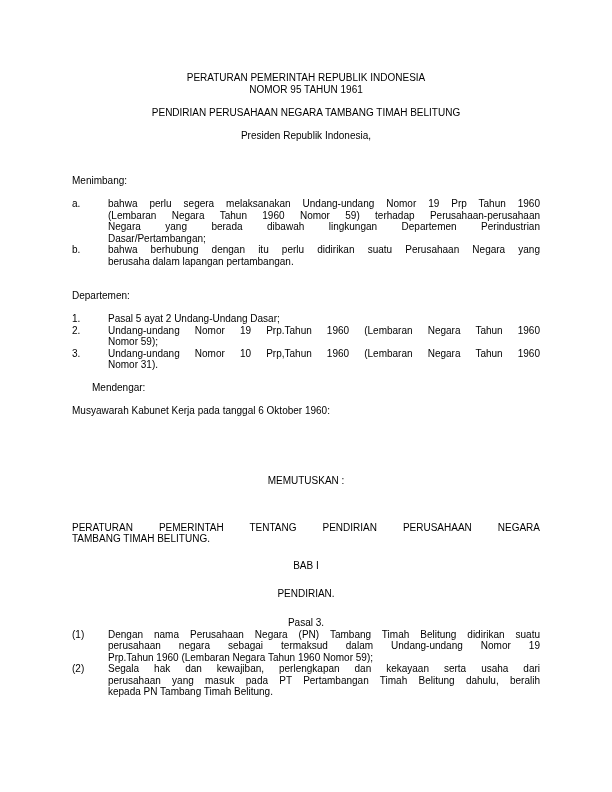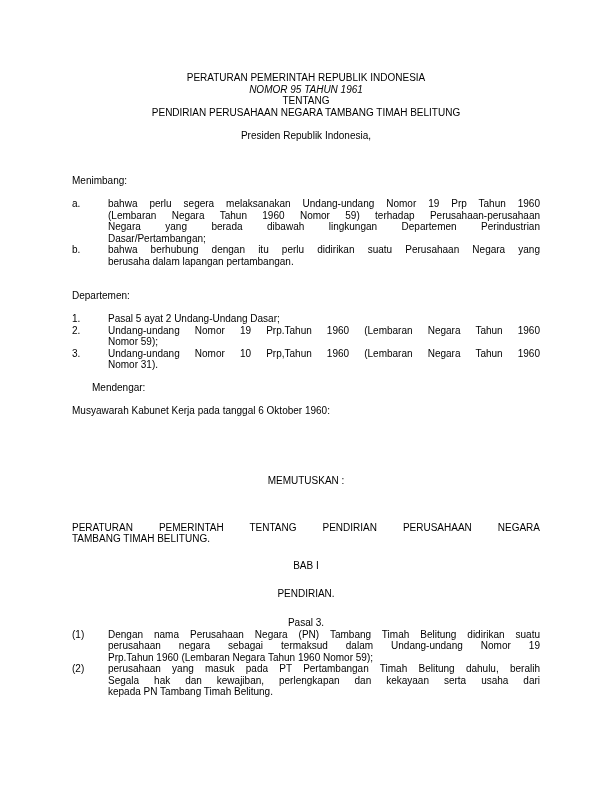--- a/index.html
+++ b/index.html
@@ -17,22 +17,21 @@
   .item .body { position: absolute; left: 36px; width: 432px; text-align: justify; }
   .jline { display: block; text-align: justify; text-align-last: justify; }
   .lline { display: block; }
 </style>
 </head>
 <body>
 
 <div class="page">
 
   <div class="center" style="top:72px;">PERATURAN PEMERINTAH REPUBLIK INDONESIA</div>
-  <div class="center" style="top:83.5px;font-style:italic;">NOMOR 95 TAHUN 1961</div>
-  <div class="center" style="top:95px;">TENTANG</div>
+  <div class="center" style="top:83.5px;">NOMOR 95 TAHUN 1961</div>
   <div class="center" style="top:106.5px;">PENDIRIAN PERUSAHAAN NEGARA TAMBANG TIMAH BELITUNG</div>
 
   <div class="center" style="top:129.5px;">Presiden Republik Indonesia,</div>
 
   <div class="left" style="top:175px;">Menimbang:</div>
 
   <div class="item" style="top:198px;">
     <span class="marker">a.</span>
     <div class="body">
       <span class="jline">bahwa perlu segera melaksanakan Undang-undang Nomor 19 Prp Tahun 1960</span>
@@ -95,19 +94,19 @@
     <div class="body">
       <span class="jline">Dengan nama Perusahaan Negara (PN) Tambang Timah Belitung didirikan suatu</span>
       <span class="jline">perusahaan negara sebagai termaksud dalam Undang-undang Nomor 19</span>
       <span class="lline">Prp.Tahun 1960 (Lembaran Negara Tahun 1960 Nomor 59);</span>
     </div>
   </div>
 
   <div class="item" style="top:663px;">
     <span class="marker">(2)</span>
     <div class="body">
+      <span class="jline">Segala hak dan kewajiban, perlengkapan dan kekayaan serta usaha dari</span>
       <span class="jline">perusahaan yang masuk pada PT Pertambangan Timah Belitung dahulu, beralih</span>
-      <span class="jline">Segala hak dan kewajiban, perlengkapan dan kekayaan serta usaha dari</span>
       <span class="lline">kepada PN Tambang Timah Belitung.</span>
     </div>
   </div>
 
 </div>
 
 </body></html>

